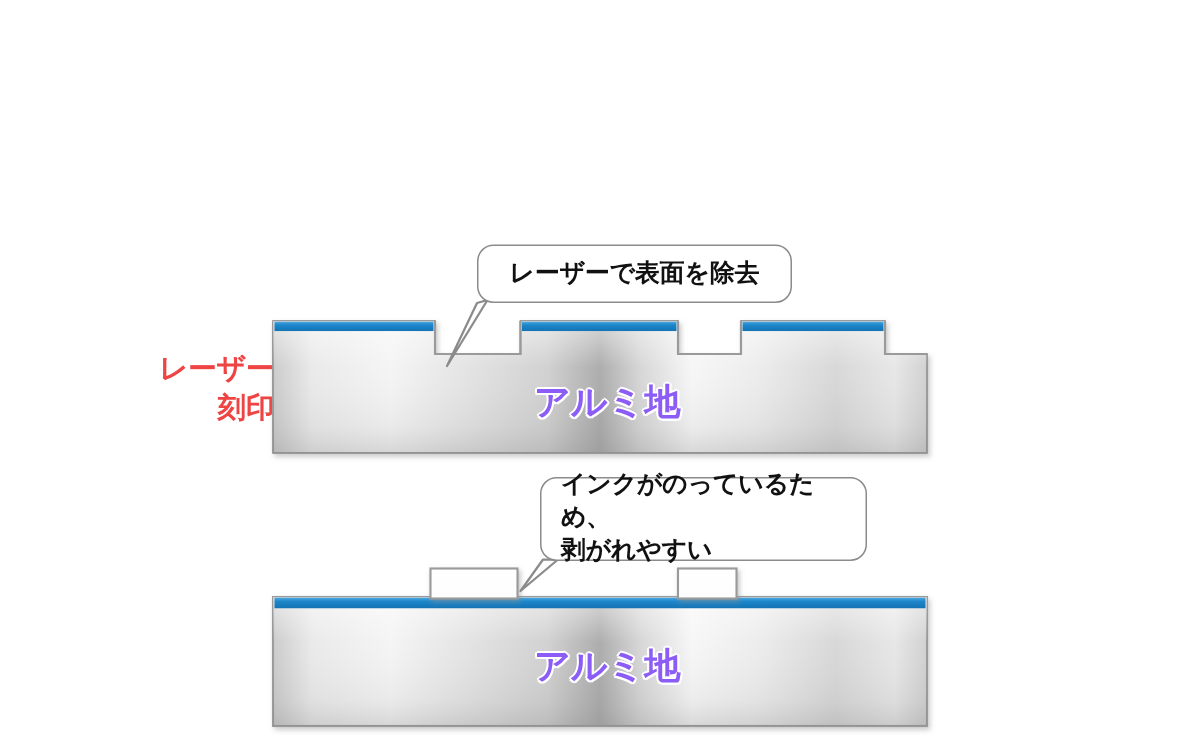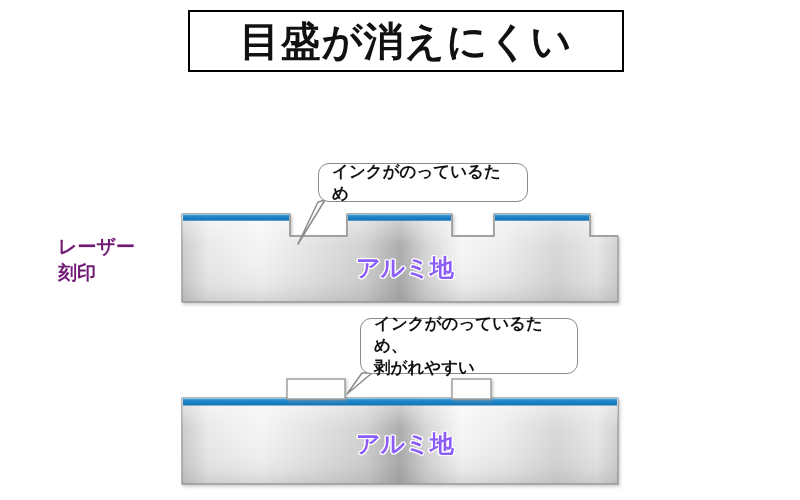--- a/index.html
+++ b/index.html
@@ -57,22 +57,22 @@
     color: #1a1a1a;
     letter-spacing: 0px;
   }
 
   
   .row-label {
     position: absolute;
     font-size: 19px;
     font-weight: bold;
     line-height: 1.35;
-    color: #701a75;
-    text-align: left;
+    color: #ef4444;
+    text-align: right;
     white-space: pre-line;
   }
   .row-label.laser {
     left: 58px;
     top: 234px;
     width: 125px;
   }
   .row-label.print {
     left: 58px;
     top: 424px;
@@ -139,23 +139,20 @@
     white-space: nowrap;
   }
   .mat-label.laser { left: 356px; top: 252px; }
   .mat-label.print { left: 356px; top: 428px; }
 </style>
 </head>
 <body>
 
 <div id="page">
 
-  <div class="title-box">
-    <div class="title-text">目盛が消えにくい</div>
-  </div>
 
 
   <div class="row-label laser">レーザー
 刻印</div>
 
   <svg class="diagram" viewBox="0 0 800 500" width="800" height="500">
     <defs>
 
       <linearGradient id="metalGrad" x1="0" y1="0" x2="1" y2="0">
         <stop offset="0%" stop-color="#c9c9c9"></stop>
@@ -227,20 +224,20 @@
     </g>
 
     <path d="M325,200 L318,202 L298,244 Z" fill="#ffffff" stroke="#8b8b8b" stroke-width="1.5" stroke-linejoin="round"></path>
     <path d="M372,373 L362,373 L347,394 Z" fill="#ffffff" stroke="#8b8b8b" stroke-width="1.5" stroke-linejoin="round"></path>
   </svg>
 
   <div class="mat-label laser">アルミ地</div>
   <div class="mat-label print">アルミ地</div>
 
   <div class="callout callout-1">
-    <span class="callout-text">インクがのっているため</span>
+    <span class="callout-text">レーザーで表面を除去</span>
   </div>
   <div class="callout callout-2">
     <span class="callout-text">インクがのっているため、
 剥がれやすい</span>
   </div>
 
 </div>
 
 </body></html>

